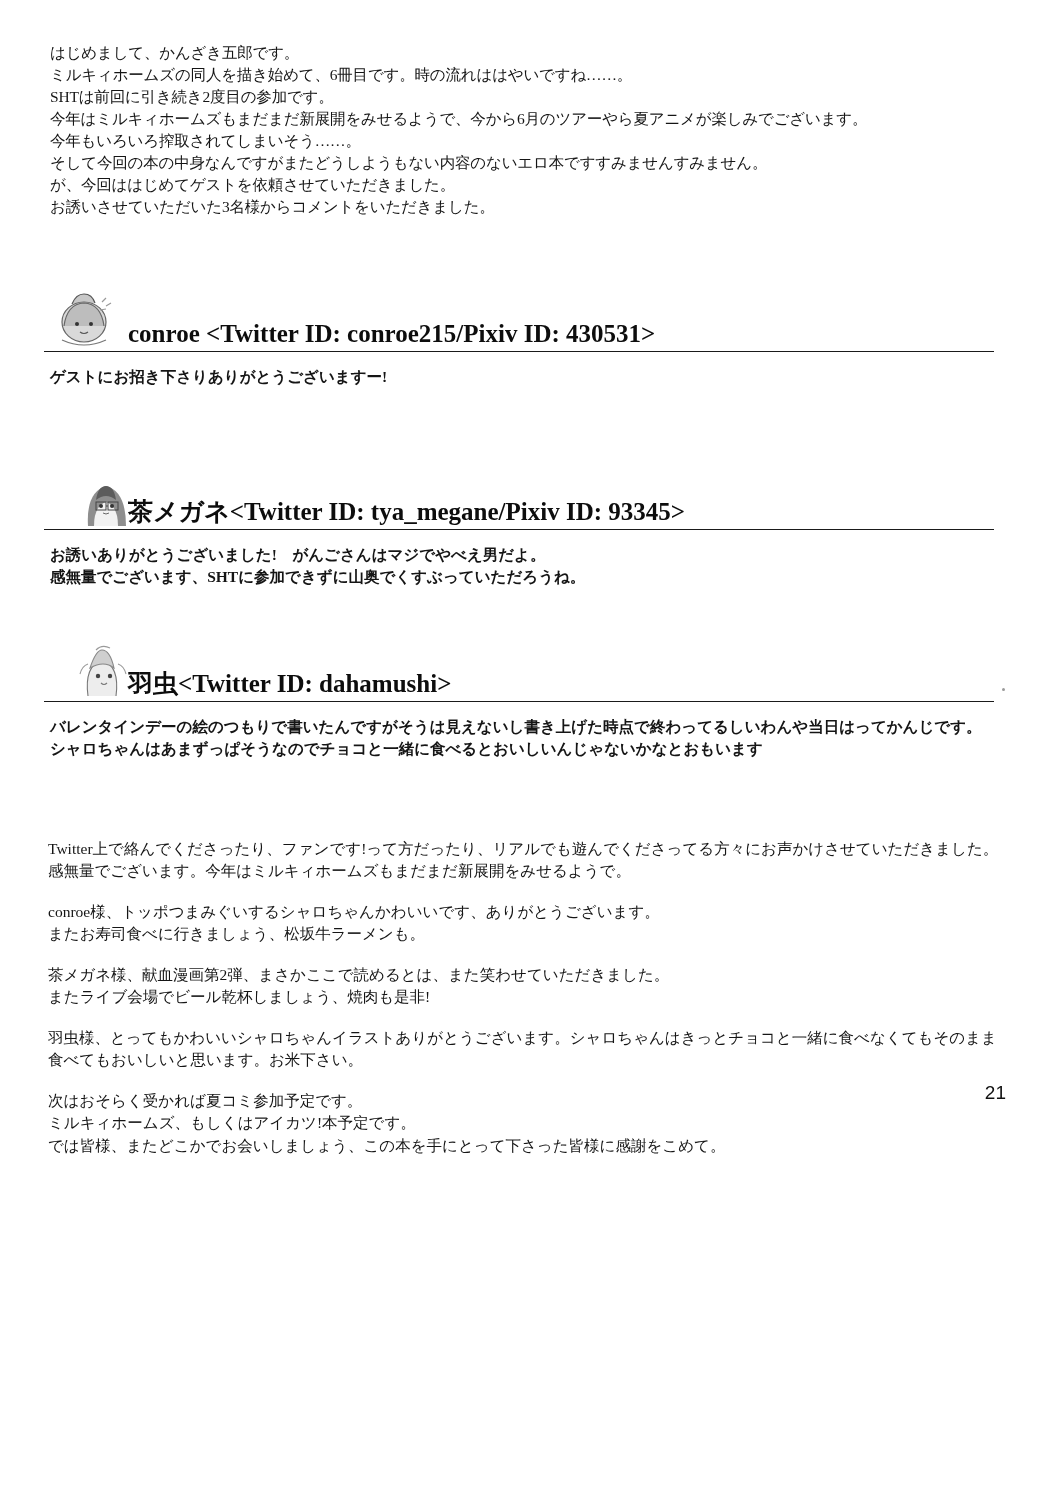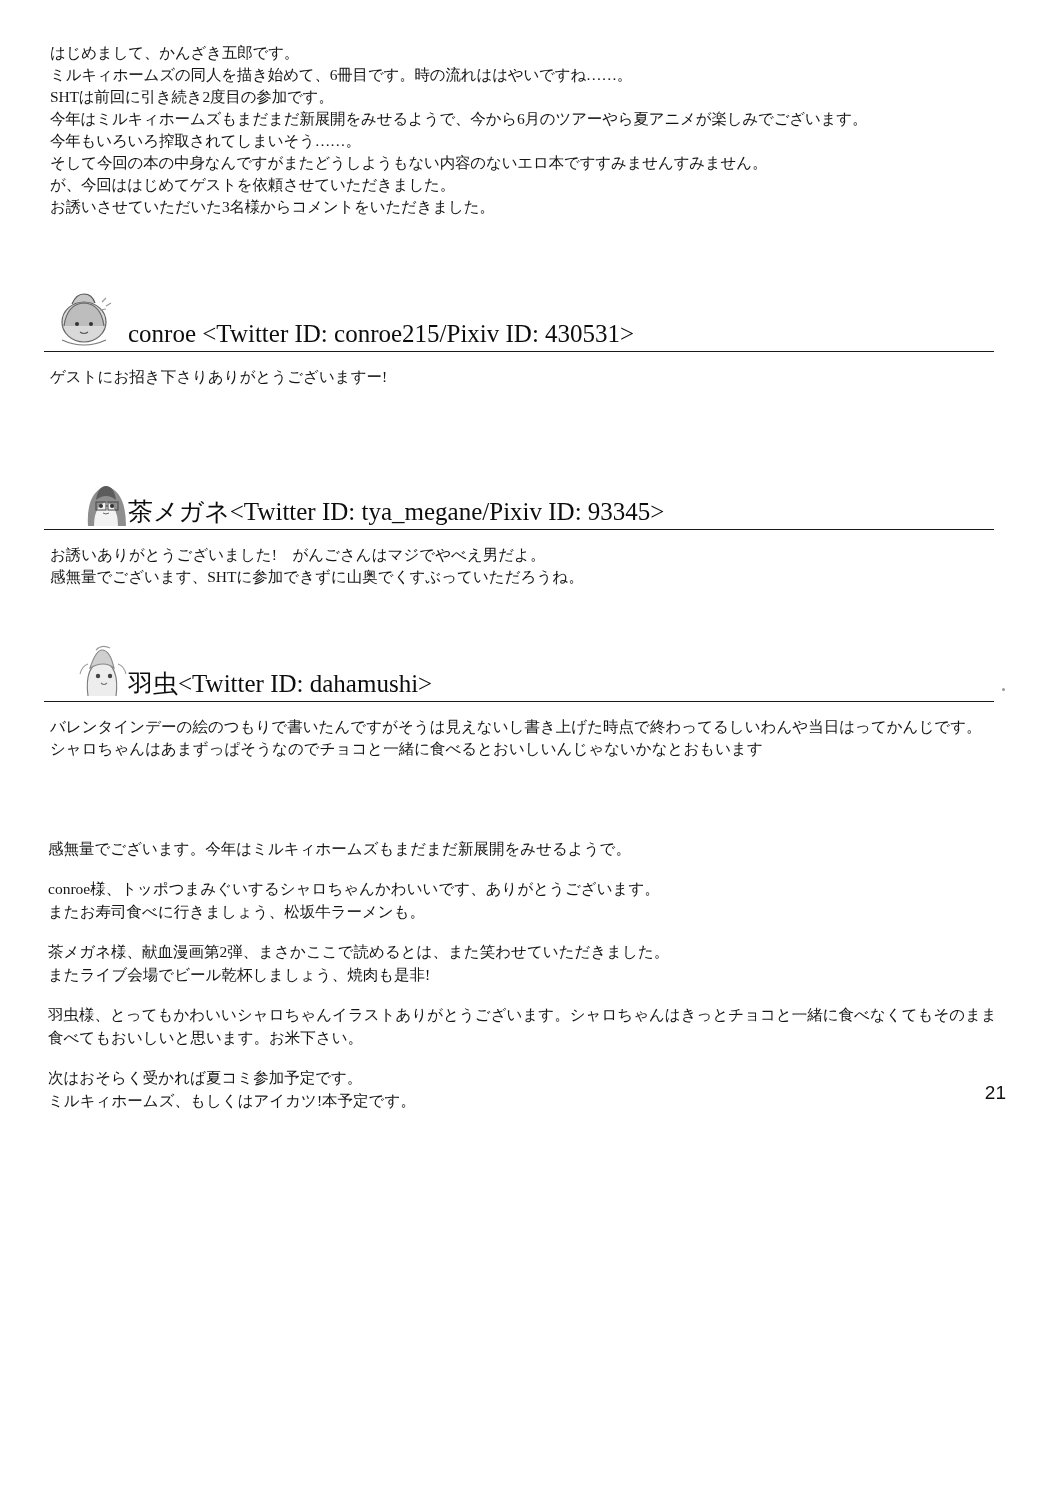--- a/index.html
+++ b/index.html
@@ -26,21 +26,21 @@
     left: 50px;
     top: 42px;
     width: 900px;
     font-size: 15.5px;
     line-height: 1.42;
     letter-spacing: -0.2px;
     color: #151515;
   }
   .intro div { white-space: nowrap; }
 
-  .guest-block { position: absolute; left: 44px; width: 950px; }
+  .guest-block { position: absolute; left: 44px; width: 950px; font-weight: bold; }
   .guest-head {
     display: flex;
     align-items: flex-end;
     height: 62px;
   }
   .avatar {
     width: 84px;
     height: 62px;
     position: relative;
     overflow: hidden;
@@ -182,20 +182,21 @@
     <div class="guest-underline"></div>
     <div class="guest-body">
       <div>バレンタインデーの絵のつもりで書いたんですがそうは見えないし書き上げた時点で終わってるしいわんや当日はってかんじです。</div>
       <div>シャロちゃんはあまずっぱそうなのでチョコと一緒に食べるとおいしいんじゃないかなとおもいます</div>
     </div>
   </div>
 
   <div class="closing" style="top: 820px;">
     <p>
       </p>
+      <div>Twitter上で絡んでくださったり、ファンです!って方だったり、リアルでも遊んでくださってる方々にお声かけさせていただきました。</div>
       <div>感無量でございます。今年はミルキィホームズもまだまだ新展開をみせるようで。</div>
     <p></p>
     <p>
       </p>
       <div>conroe様、トッポつまみぐいするシャロちゃんかわいいです、ありがとうございます。</div>
       <div>またお寿司食べに行きましょう、松坂牛ラーメンも。</div>
     <p></p>
     <p>
       </p>
       <div>茶メガネ様、献血漫画第2弾、まさかここで読めるとは、また笑わせていただきました。</div>
@@ -203,19 +204,20 @@
     <p></p>
     <p>
       </p>
       <div>羽虫様、とってもかわいいシャロちゃんイラストありがとうございます。シャロちゃんはきっとチョコと一緒に食べなくてもそのまま</div>
       <div>食べてもおいしいと思います。お米下さい。</div>
     <p></p>
     <p>
       </p>
       <div>次はおそらく受かれば夏コミ参加予定です。</div>
       <div>ミルキィホームズ、もしくはアイカツ!本予定です。</div>
+      <div>では皆様、またどこかでお会いしましょう、この本を手にとって下さった皆様に感謝をこめて。</div>
     <p></p>
   </div>
 
   <div class="spot" style="left: 1002px; top: 688px;"></div>
 
   <div class="page-number">21</div>
 </div>
 
 </body></html>

